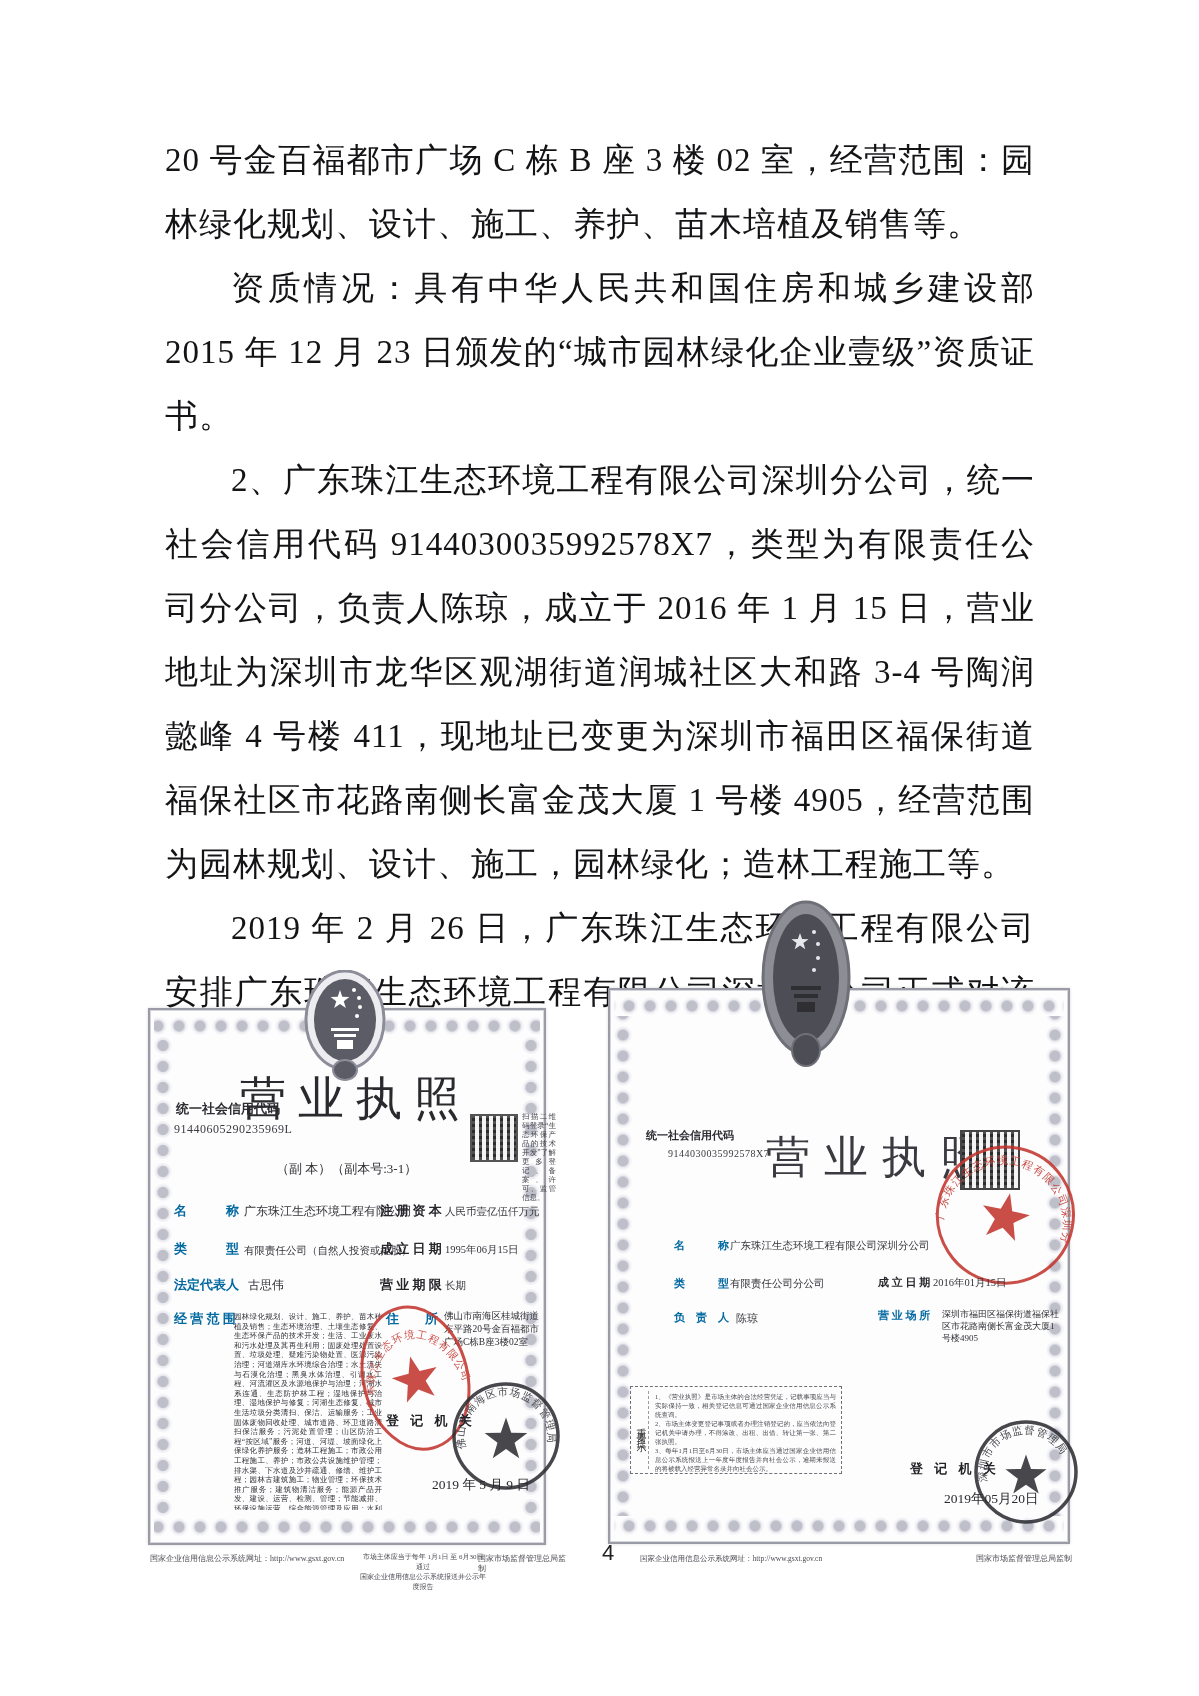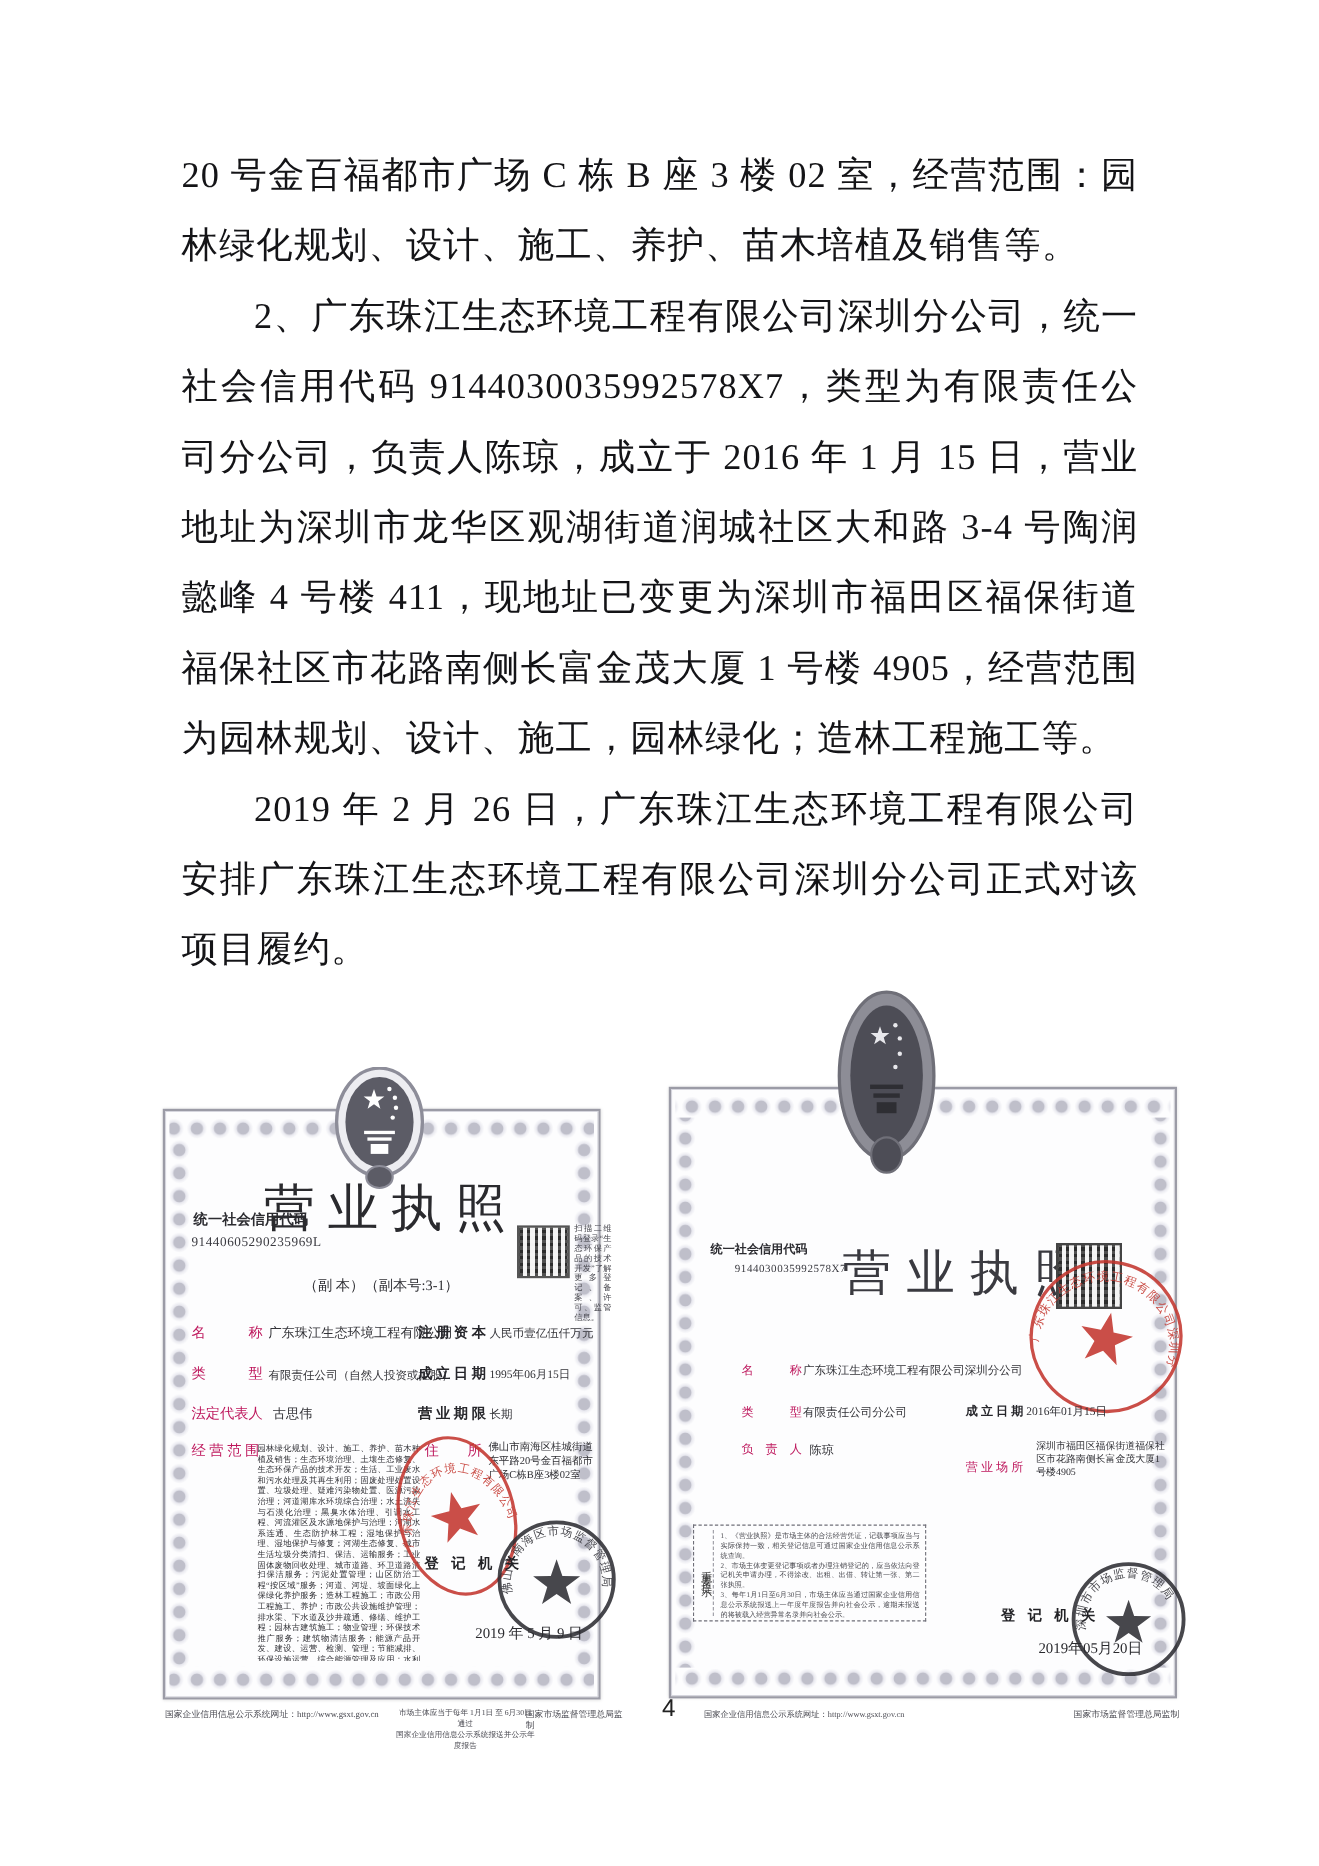--- a/index.html
+++ b/index.html
@@ -42,21 +42,21 @@
   .code-value{position:absolute;font-size:12px;color:#3a3a40;letter-spacing:.5px;}
   .subtitle{position:absolute;font-size:13px;color:#2e2e33;}
   .qr{
     position:absolute;border:2px solid #555;
     background:
       repeating-linear-gradient(0deg,#2c2c2c 0 3px,rgba(255,255,255,0) 3px 6px),
       repeating-linear-gradient(90deg,#2c2c2c 0 3px,#f2f2f2 3px 7px);
     background-blend-mode:screen;
   }
   .qr-caption{position:absolute;font-size:7.5px;line-height:9px;color:#45454c;text-align:justify;}
-  .f-label{position:absolute;font-weight:normal;font-size:13px;color:#be185d;white-space:nowrap;}
+  .f-label{position:absolute;font-weight:bold;font-size:13px;color:#0369a1;white-space:nowrap;}
   .f-value{position:absolute;font-size:12px;color:#333338;}
   .f-pair{position:absolute;white-space:nowrap;font-size:13px;}
   .f-pair b{font-weight:bold;color:#26262b;}
   .f-pair span{font-size:10.5px;color:#333338;}
   .scope-text{
     position:absolute;font-size:7.5px;line-height:9.6px;color:#2f2f34;
     text-align:justify;overflow:hidden;
   }
   .addr-text{position:absolute;font-size:9.5px;line-height:13px;color:#2f2f34;}
   .registry{position:absolute;font-weight:bold;font-size:13px;letter-spacing:4px;color:#222226;white-space:nowrap;}
@@ -75,20 +75,21 @@
     font-size:22px;color:#222;font-family:"Liberation Sans","DejaVu Sans",sans-serif;
   }
 </style>
 </head>
 <body>
 
 <div class="page">
 
   <div class="body-text">
     <p class="para">20 号金百福都市广场 C 栋 B 座 3 楼 02 室，经营范围：园林绿化规划、设计、施工、养护、苗木培植及销售等。</p>
+    <p class="para indent">资质情况：具有中华人民共和国住房和城乡建设部 2015 年 12 月 23 日颁发的“城市园林绿化企业壹级”资质证书。</p>
     <p class="para indent">2、广东珠江生态环境工程有限公司深圳分公司，统一社会信用代码 9144030035992578X7，类型为有限责任公司分公司，负责人陈琼，成立于 2016 年 1 月 15 日，营业地址为深圳市龙华区观湖街道润城社区大和路 3-4 号陶润懿峰 4 号楼 411，现地址已变更为深圳市福田区福保街道福保社区市花路南侧长富金茂大厦 1 号楼 4905，经营范围为园林规划、设计、施工，园林绿化；造林工程施工等。</p>
     <p class="para indent">2019 年 2 月 26 日，广东珠江生态环境工程有限公司安排广东珠江生态环境工程有限公司深圳分公司正式对该项目履约。</p>
   </div>
 
   <div class="cert cert-left">
     <div class="emblem" style="left:156px;top:-38px;width:82px;height:112px;">
       <svg width="82" height="112" viewBox="0 0 82 112">
         <ellipse cx="41" cy="50" rx="39" ry="49" fill="#ededf1" stroke="#8d8d99" stroke-width="3"></ellipse>
         <ellipse cx="41" cy="50" rx="31" ry="41" fill="#5c5c66"></ellipse>
         <path d="M0,-18 L4.2,-5.8 L17.1,-5.6 L6.8,2.2 L10.6,14.6 L0,7.2 L-10.6,14.6 L-6.8,2.2 L-17.1,-5.6 L-4.2,-5.8 Z" transform="translate(36,30) scale(0.55)" fill="#ffffff"></path>
@@ -222,21 +223,21 @@
 
     <div class="f-label" style="left:66px;top:288px;font-size:11px;">类　　　型</div>
     <div class="f-value" style="left:122px;top:289px;font-size:10.5px;">有限责任公司分公司</div>
     <div class="f-pair" style="left:270px;top:287px;font-size:11px;">
       <b>成 立 日 期</b>
       <span>2016年01月15日</span>
     </div>
 
     <div class="f-label" style="left:66px;top:322px;font-size:11px;">负　责　人</div>
     <div class="f-value" style="left:128px;top:323px;font-size:11px;">陈琼</div>
-    <div class="f-label" style="left:270px;top:320px;font-size:11px;margin-top:18px;">营 业 场 所</div>
+    <div class="f-label" style="left:270px;top:320px;font-size:11px;">营 业 场 所</div>
     <div class="addr-text" style="left:334px;top:320px;width:118px;font-size:9px;line-height:12px;">深圳市福田区福保街道福保社区市花路南侧长富金茂大厦1号楼4905</div>
 
     <div class="notice-box" style="left:22px;top:398px;width:212px;height:88px;">
       <div class="notice-label">重要提示</div>
       <div class="notice-lines">
         <div>1、《营业执照》是市场主体的合法经营凭证，记载事项应当与实际保持一致，相关登记信息可通过国家企业信用信息公示系统查询。</div>
         <div>2、市场主体变更登记事项或者办理注销登记的，应当依法向登记机关申请办理，不得涂改、出租、出借、转让第一张、第二张执照。</div>
         <div>3、每年1月1日至6月30日，市场主体应当通过国家企业信用信息公示系统报送上一年度年度报告并向社会公示，逾期未报送的将被载入经营异常名录并向社会公示。</div>
       </div>
     </div>

